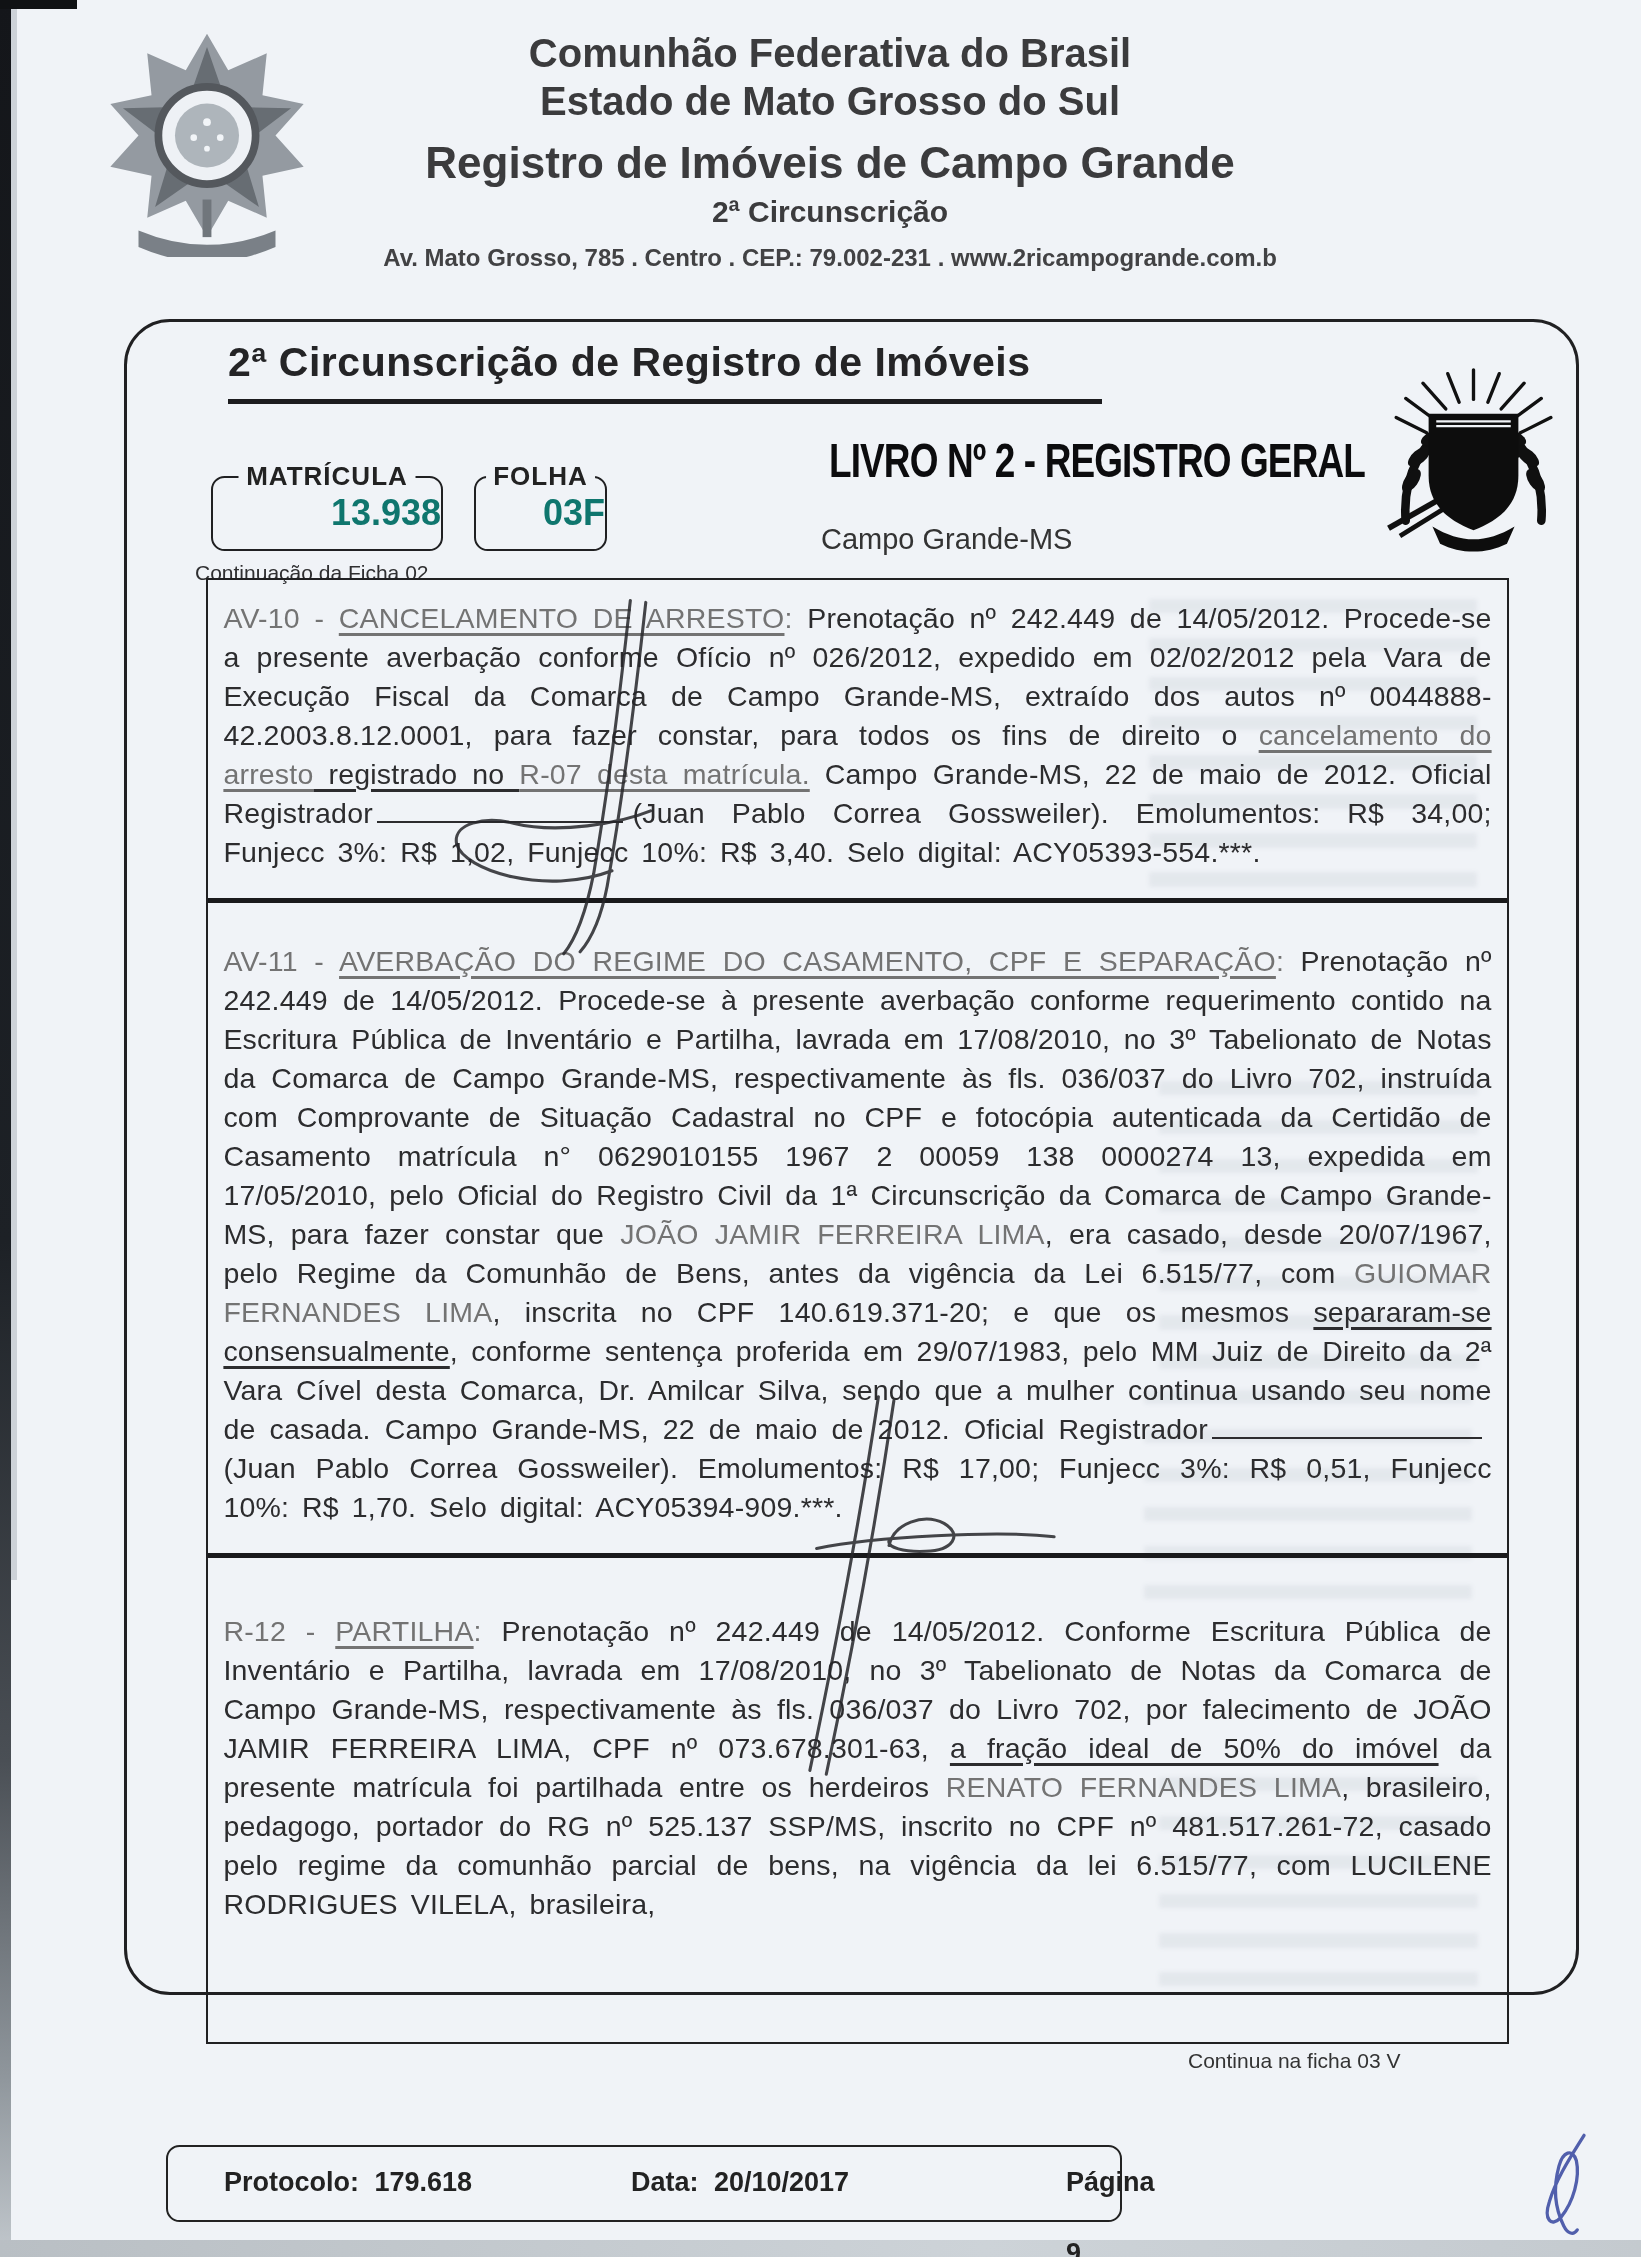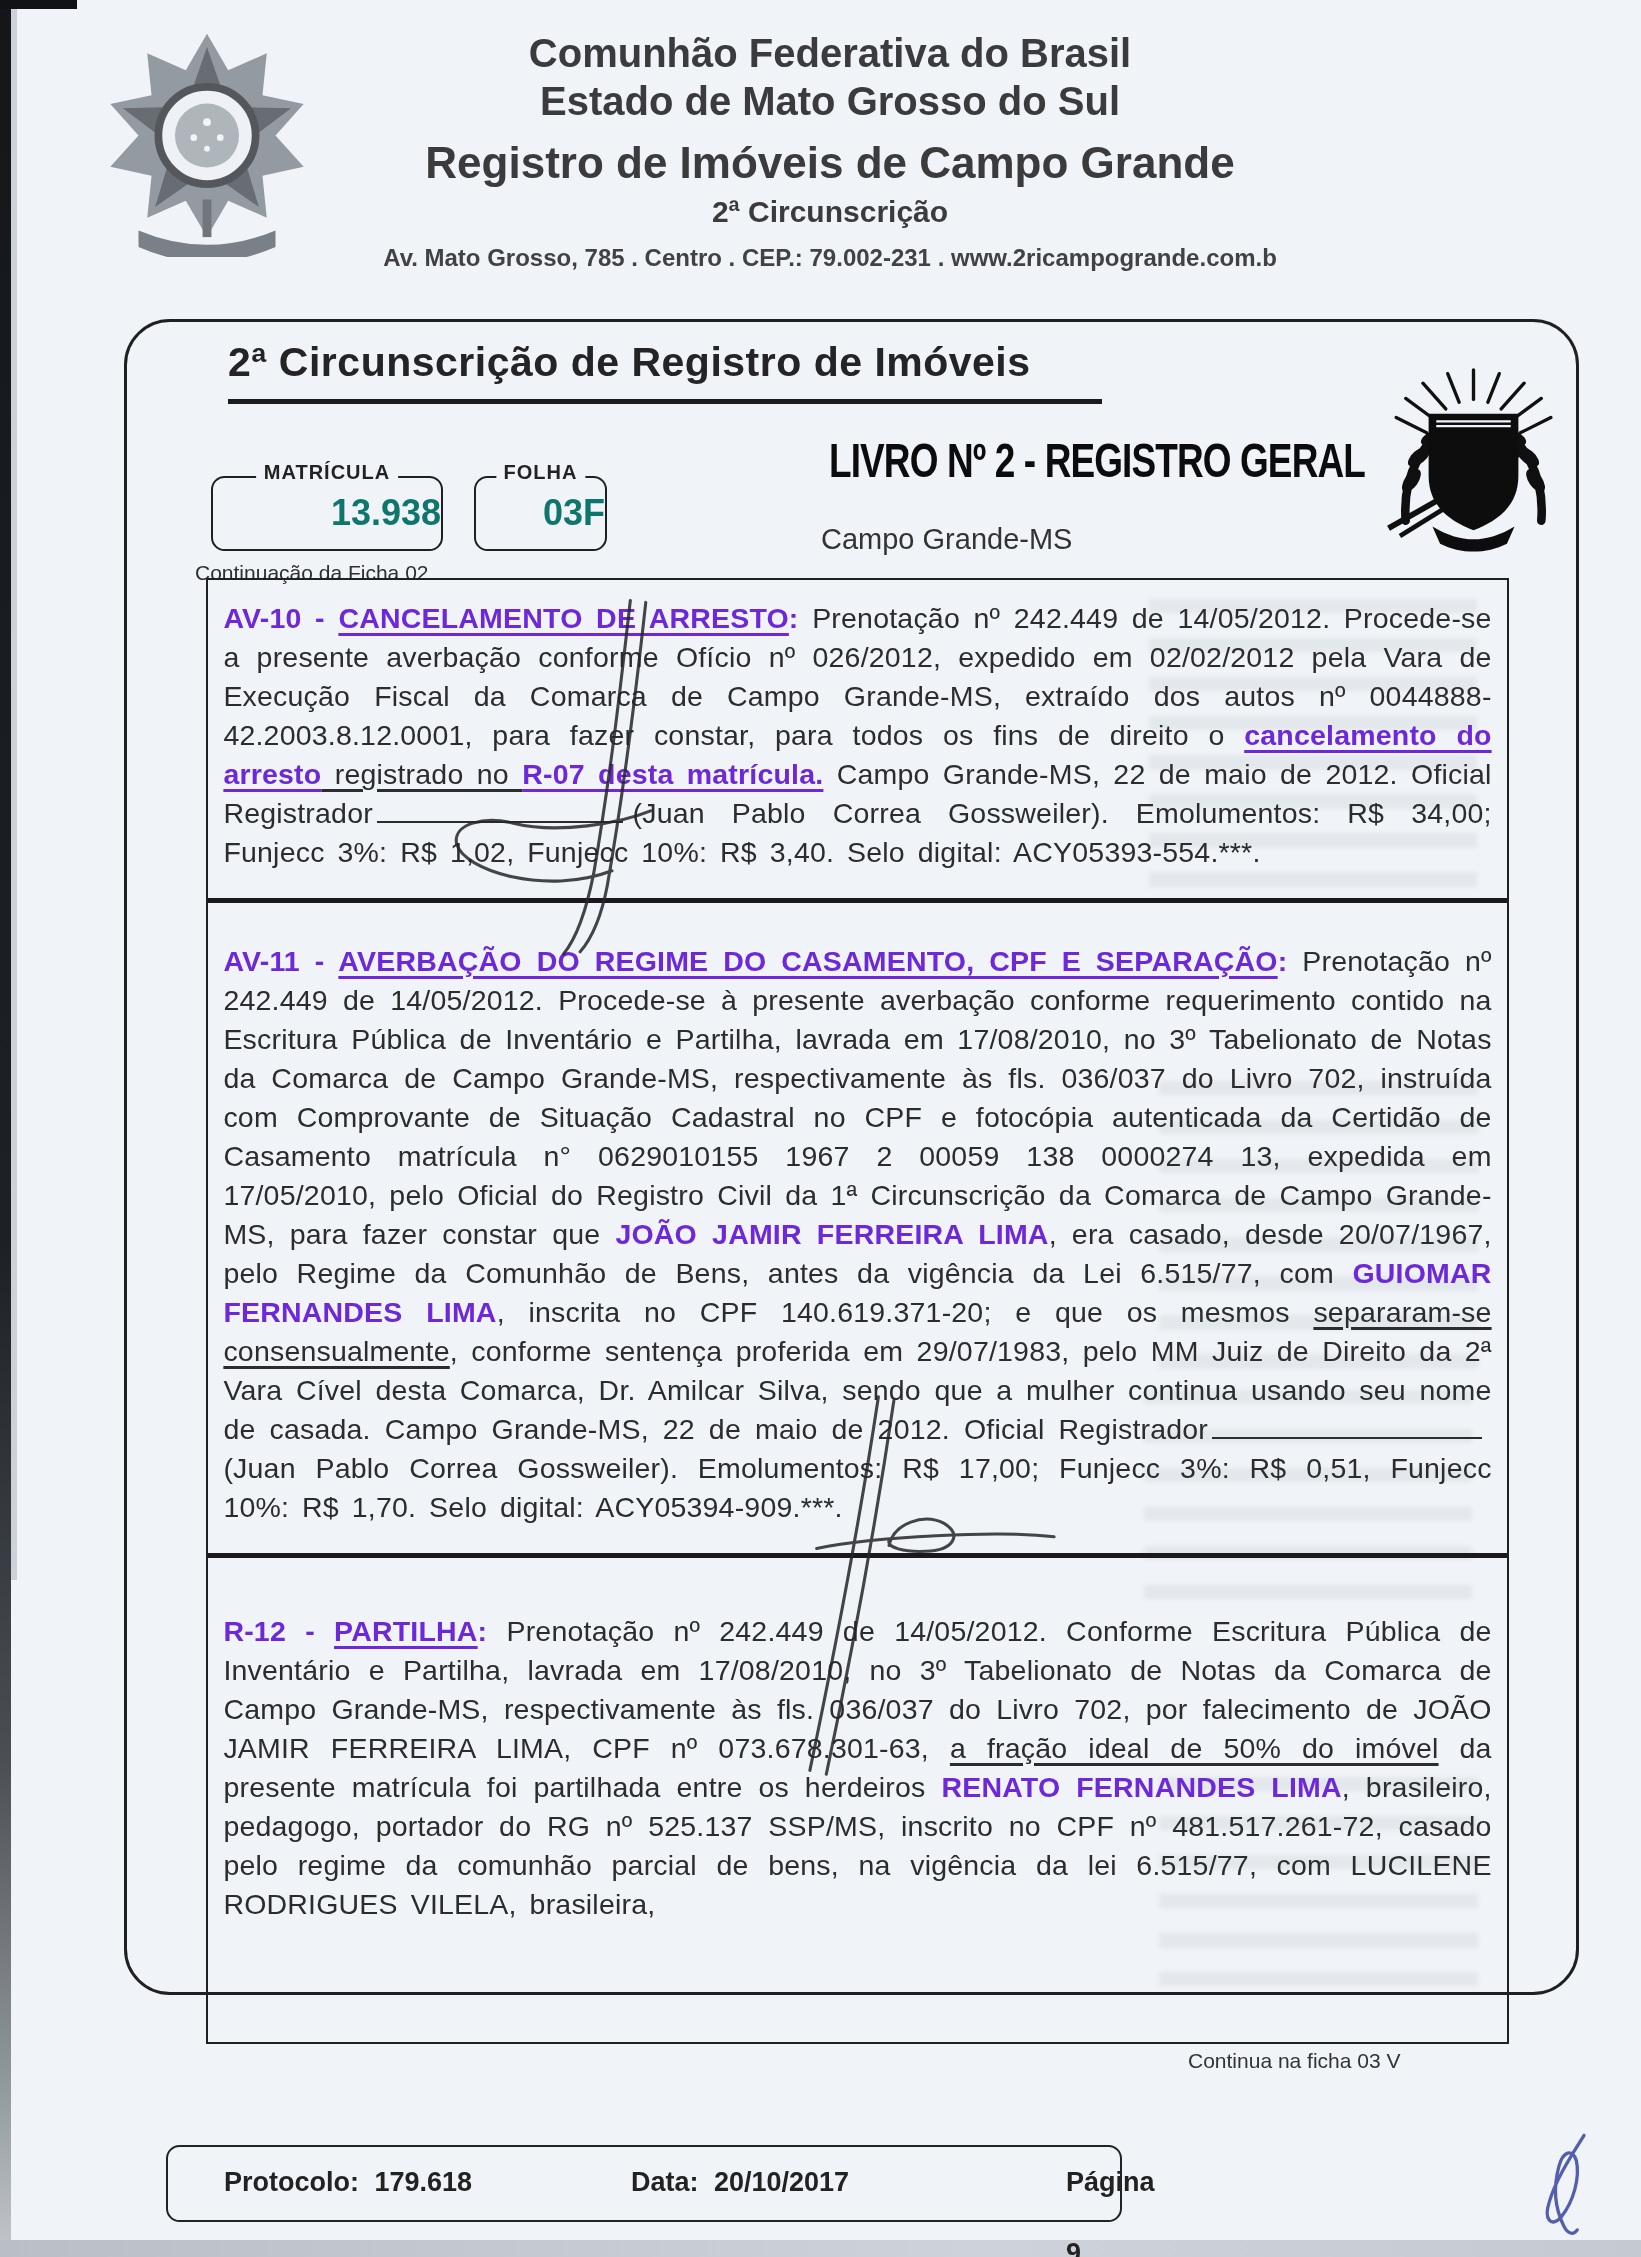--- a/index.html
+++ b/index.html
@@ -21,42 +21,42 @@
   .hdr-l4{font-size:30px;font-weight:bold;line-height:35px;margin-top:5.8px;}
   .hdr-addr{font-size:24px;font-weight:bold;margin-top:15px;color:#424244;}
   .arms{position:absolute;left:95px;top:25px;width:224px;height:232px;}
   
   .card{position:absolute;left:124px;top:319px;width:1455px;height:1676px;
         border:3.1px solid #202022;border-radius:46px;box-sizing:border-box;}
   .card-title{position:absolute;left:101px;top:17.4px;font-size:41px;font-weight:bold;color:#242426;letter-spacing:0.5px;}
   .card-title-rule{position:absolute;left:101px;top:77px;width:874px;height:4.8px;background:#1c1c1e;}
   .fieldbox{position:absolute;border:2.9px solid #202022;border-radius:13.5px;text-align:center;box-sizing:border-box;}
   .fieldbox .flabel{position:absolute;top:-17.4px;left:50%;transform:translateX(-50%);
-        background:#f0f3f7;padding:0 7.7px;font-size:20px;font-weight:bold;color:#222;
+        background:#f0f3f7;padding:0 7.7px;font-size:26px;font-weight:bold;color:#222;
         letter-spacing:1px;white-space:nowrap;}
   .fieldbox .fvalue{font-size:36px;font-weight:bold;line-height:70px;color:#0f766e;text-align:right;}
   .box-matricula{left:84px;top:154px;width:232px;height:75px;}
   .box-folha{left:347px;top:154px;width:133px;height:75px;padding-left:16px;}
   .cont-ficha{position:absolute;left:68px;top:239px;font-size:21px;color:#2f2f31;}
   .livro{position:absolute;left:702px;top:112px;}
   .livro span{display:inline-block;font-size:42px;font-weight:900;letter-spacing:-1px;color:#0c0c0e;
         transform:scaleX(.88) scaleY(1.14);transform-origin:left top;}
   .city{position:absolute;left:694px;top:201px;font-size:29px;color:#333;}
   .seal{position:absolute;left:1244px;top:44px;width:205px;height:191px;}
   
   .inner-box{position:absolute;left:79px;top:256px;width:1303px;height:1466px;
         border:2.9px solid #202022;box-sizing:border-box;overflow:hidden;}
   .entry{padding:0 15.4px;}
   #entry-AV-10{padding-top:19.3px;}
   #entry-AV-11{padding-top:39px;}
   #entry-R-12{padding-top:54px;}
   .entry-divider{height:4.8px;background:#1a1a1c;margin-top:26px;}
   .entry-text{margin:0;text-align:justify;font-size:28.5px;line-height:39px;color:#2c2c2e;
         word-spacing:4.8px;letter-spacing:0.2px;}
-  .seg-b{font-weight:bold;color:#6d28d9;}
+  .seg-b{font-weight:normal;color:#737373;}
   .seg-u{text-decoration:underline;text-decoration-thickness:2.9px;text-underline-offset:4.8px;}
   .sigline{display:inline-block;height:5.8px;border-bottom:2.9px solid #2c2c2e;margin:0 9.7px 0 3.9px;}
   .cont-note{position:absolute;left:1188px;top:2049px;width:319px;font-size:21px;color:#333;}
   
   .footer-bar{position:absolute;left:166px;top:2145px;width:956px;height:77px;
         border:2.4px solid #222;border-radius:13.5px;box-sizing:border-box;}
   .footer-bar .fitem{position:absolute;top:0;line-height:71px;font-size:27px;font-weight:bold;color:#222;}
   .fi-prot{left:56px;} .fi-data{left:463px;} .fi-pag{left:898px;}
   .fitem .val{margin-left:15.4px;}
   .sig-svg{position:absolute;left:0;top:0;pointer-events:none;}

